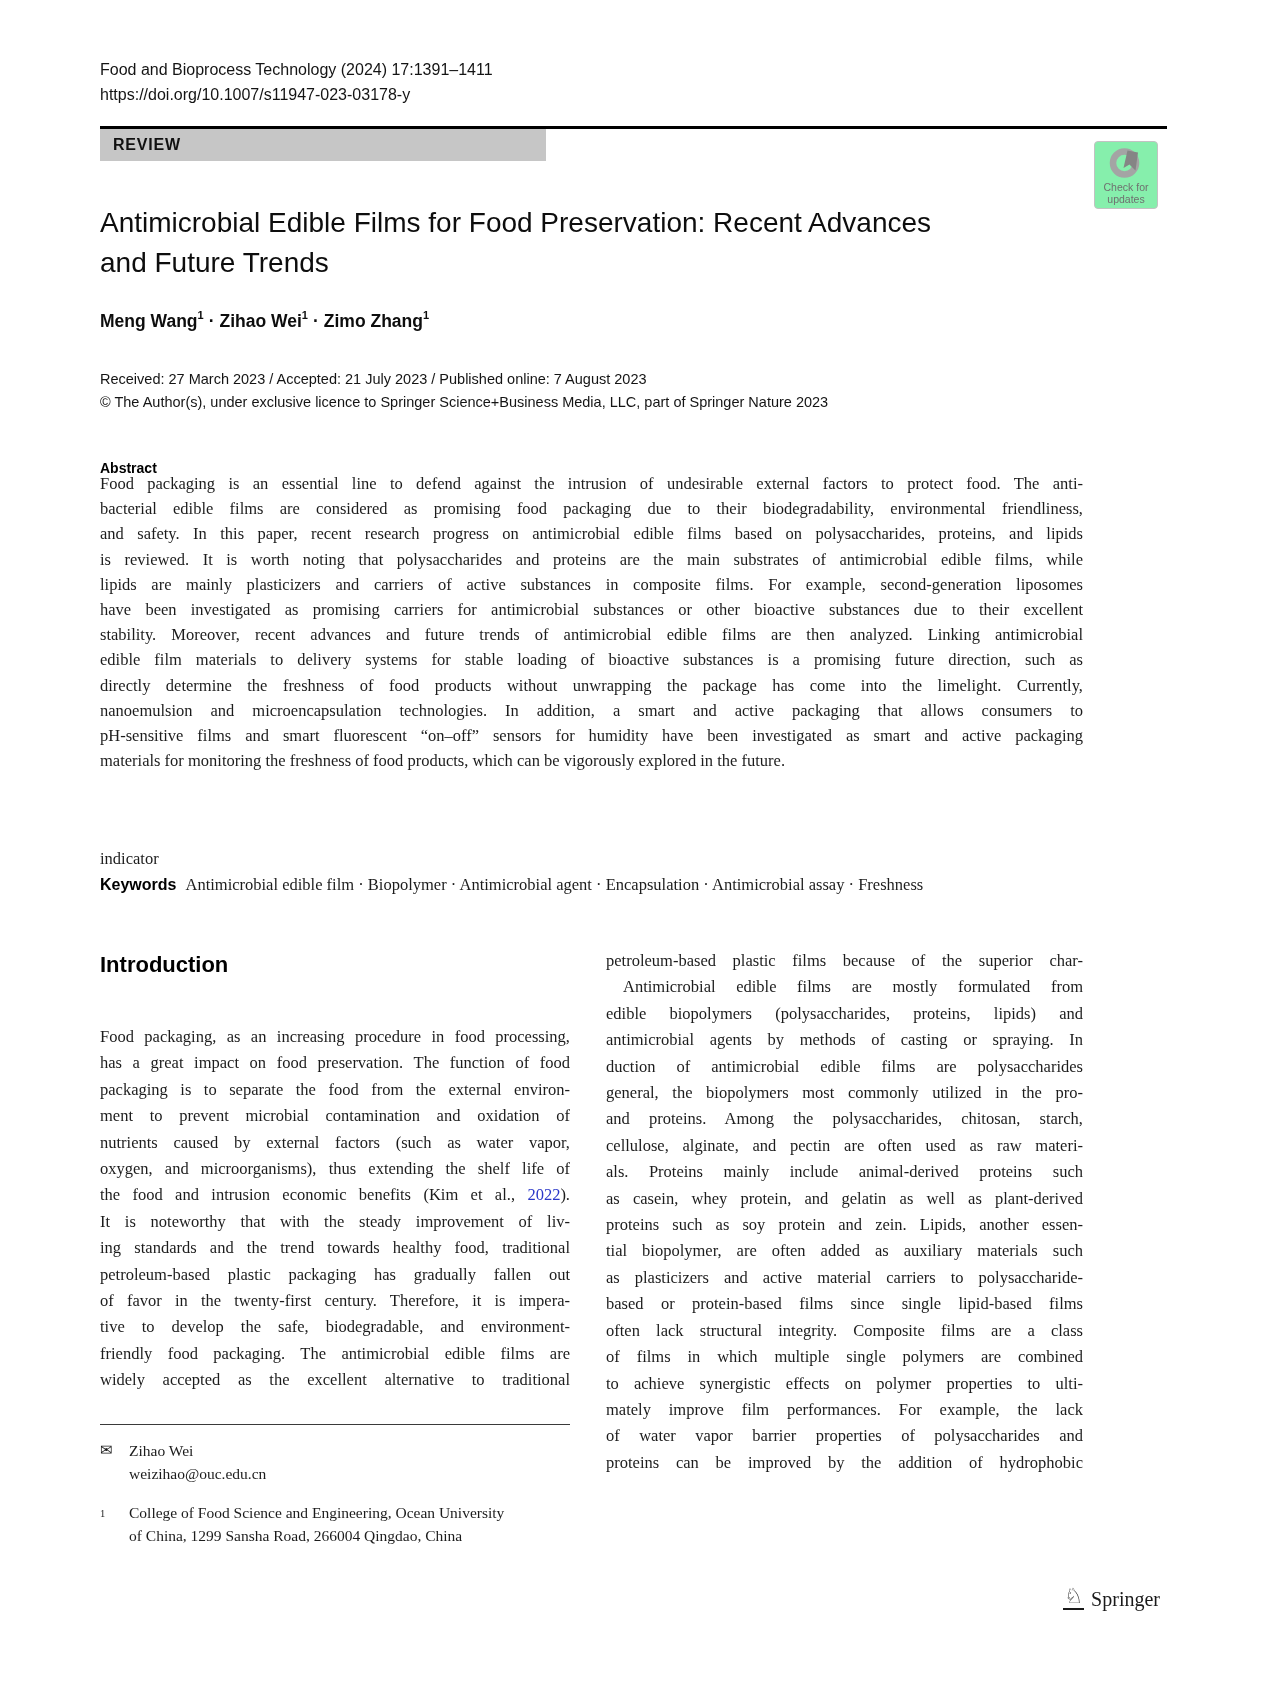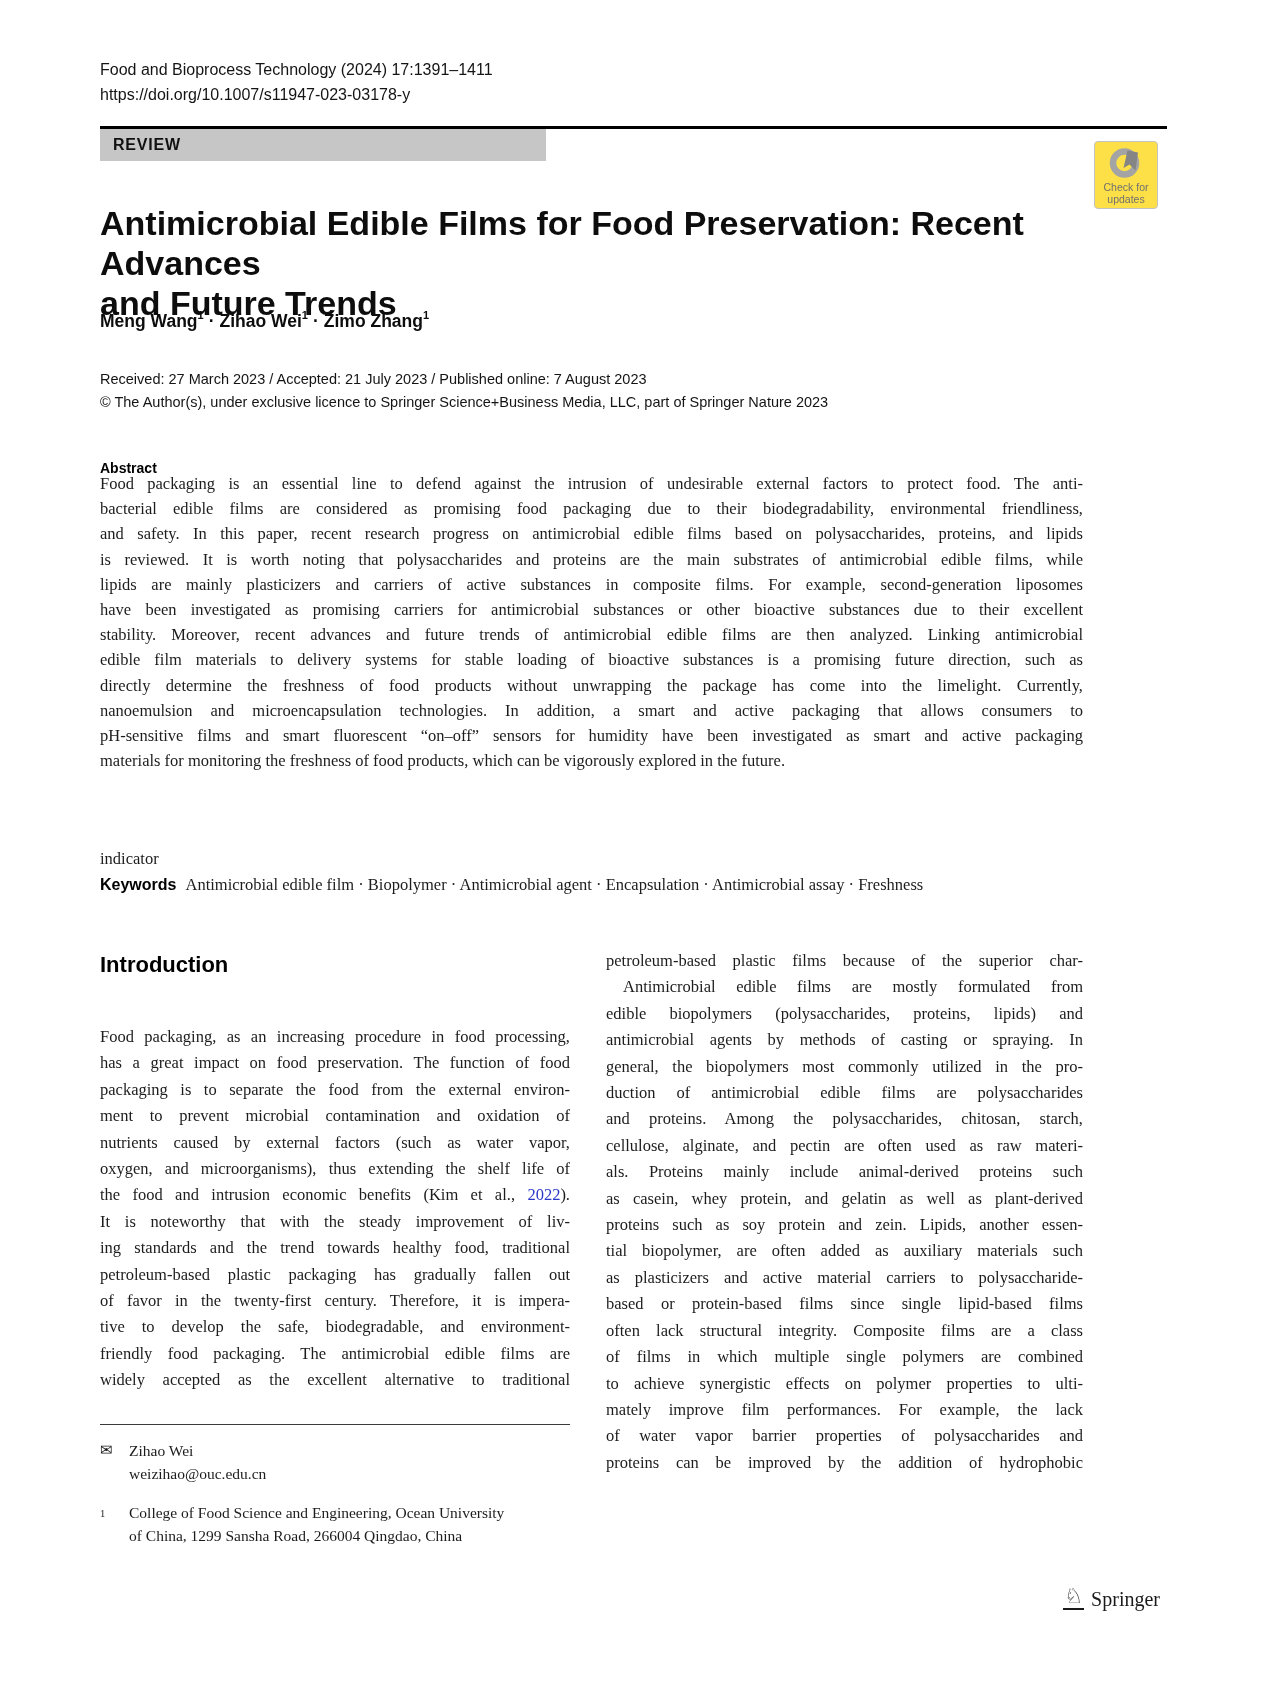--- a/index.html
+++ b/index.html
@@ -20,28 +20,28 @@
   .rule-top{left:100px;top:126px;width:1067px;height:3px;background:#000;}
   .review-banner{
     left:100px;top:129px;width:446px;height:32px;
     background:#c6c6c6;display:flex;align-items:center;
   }
   .review-banner span{
     font-weight:bold;font-size:16px;letter-spacing:0.8px;color:#111;padding-left:13px;text-align:center;
   }
   .check-badge{
     left:1094px;top:141px;width:64px;height:68px;
-    border:1px solid #c2c2c2;border-radius:4px;background:#fde047;
+    border:1px solid #c2c2c2;border-radius:4px;background:#86efac;
     display:flex;flex-direction:column;align-items:center;
     padding-top:3px;box-sizing:border-box;cursor:pointer;
   }
   .check-badge .cb-text{font-size:10.5px;line-height:12px;color:#6f6f6f;text-align:center;}
 
   
-  .title{left:100px;top:203px;width:983px;font-weight:bold;font-size:34px;line-height:40px;color:#0d0d0d;}
+  .title{left:100px;top:203px;width:983px;font-weight:normal;font-size:28px;line-height:40px;color:#0d0d0d;}
   .authors{left:100px;top:310px;font-weight:bold;font-size:17.5px;color:#0d0d0d;}
   .authors sup{font-size:11px;position:relative;top:-1px;}
   .authors .sep{padding:0 5px;}
   .history{left:100px;top:368px;font-size:14.5px;line-height:23px;color:#141414;}
 
   
   .abstract-head{left:100px;top:460px;font-weight:bold;font-size:14px;color:#000;}
   .abstract-body{left:100px;top:471px;width:983px;font-family:"Liberation Serif",serif;
     font-size:16.5px;line-height:25.2px;color:#1c1c1c;}
   .tline{text-align:justify;text-align-last:justify;white-space:normal;}
@@ -156,22 +156,22 @@
         <div class="tline"><span>widely accepted as the excellent alternative to traditional</span></div>
       </div>
   </div>
 
   <div class="abs intro-right">
     <div class="colbody">
         <div class="tline"><span>petroleum-based plastic films because of the superior char-</span></div>
         <div class="tline ind"><span>Antimicrobial edible films are mostly formulated from</span></div>
         <div class="tline"><span>edible biopolymers (polysaccharides, proteins, lipids) and</span></div>
         <div class="tline"><span>antimicrobial agents by methods of casting or spraying. In</span></div>
+        <div class="tline"><span>duction of antimicrobial edible films are polysaccharides</span></div>
         <div class="tline"><span>general, the biopolymers most commonly utilized in the pro-</span></div>
-        <div class="tline"><span>duction of antimicrobial edible films are polysaccharides</span></div>
         <div class="tline"><span>and proteins. Among the polysaccharides, chitosan, starch,</span></div>
         <div class="tline"><span>cellulose, alginate, and pectin are often used as raw materi-</span></div>
         <div class="tline"><span>als. Proteins mainly include animal-derived proteins such</span></div>
         <div class="tline"><span>as casein, whey protein, and gelatin as well as plant-derived</span></div>
         <div class="tline"><span>proteins such as soy protein and zein. Lipids, another essen-</span></div>
         <div class="tline"><span>tial biopolymer, are often added as auxiliary materials such</span></div>
         <div class="tline"><span>as plasticizers and active material carriers to polysaccharide-</span></div>
         <div class="tline"><span>based or protein-based films since single lipid-based films</span></div>
         <div class="tline"><span>often lack structural integrity. Composite films are a class</span></div>
         <div class="tline"><span>of films in which multiple single polymers are combined</span></div>

